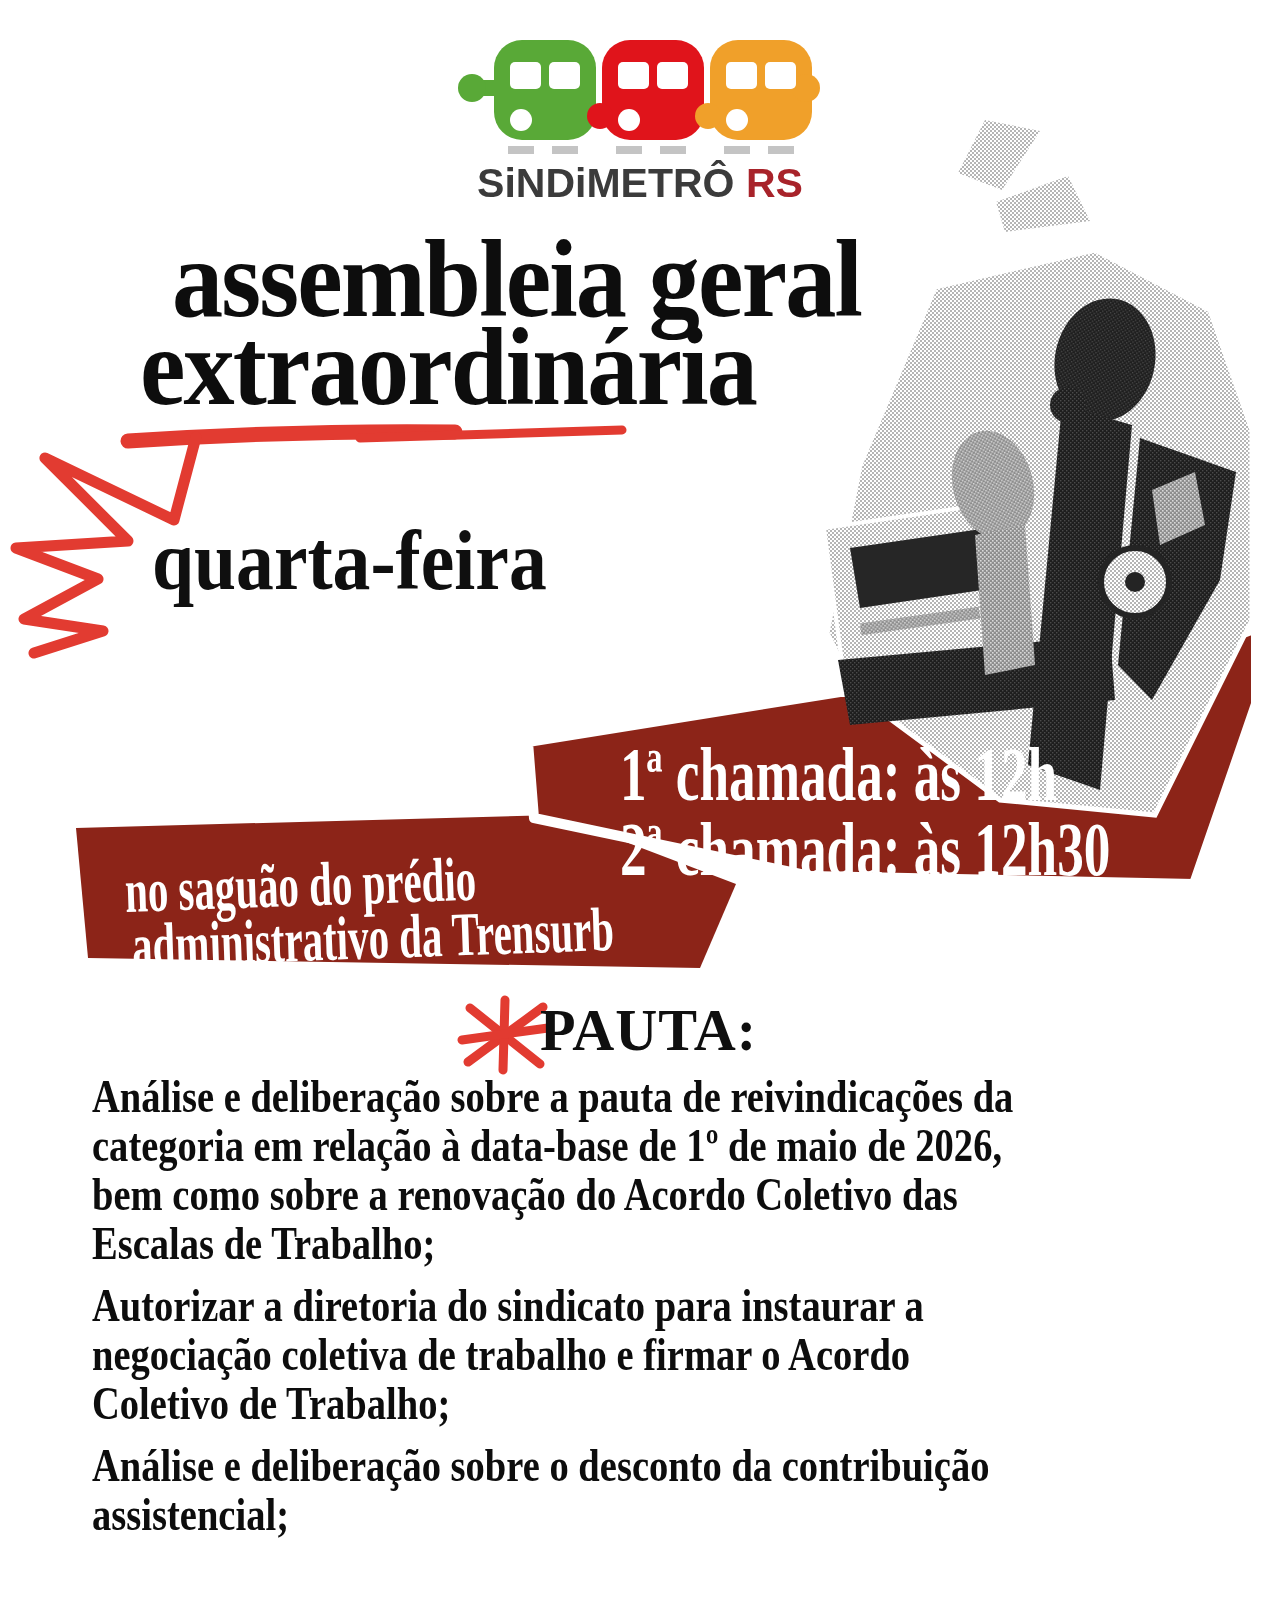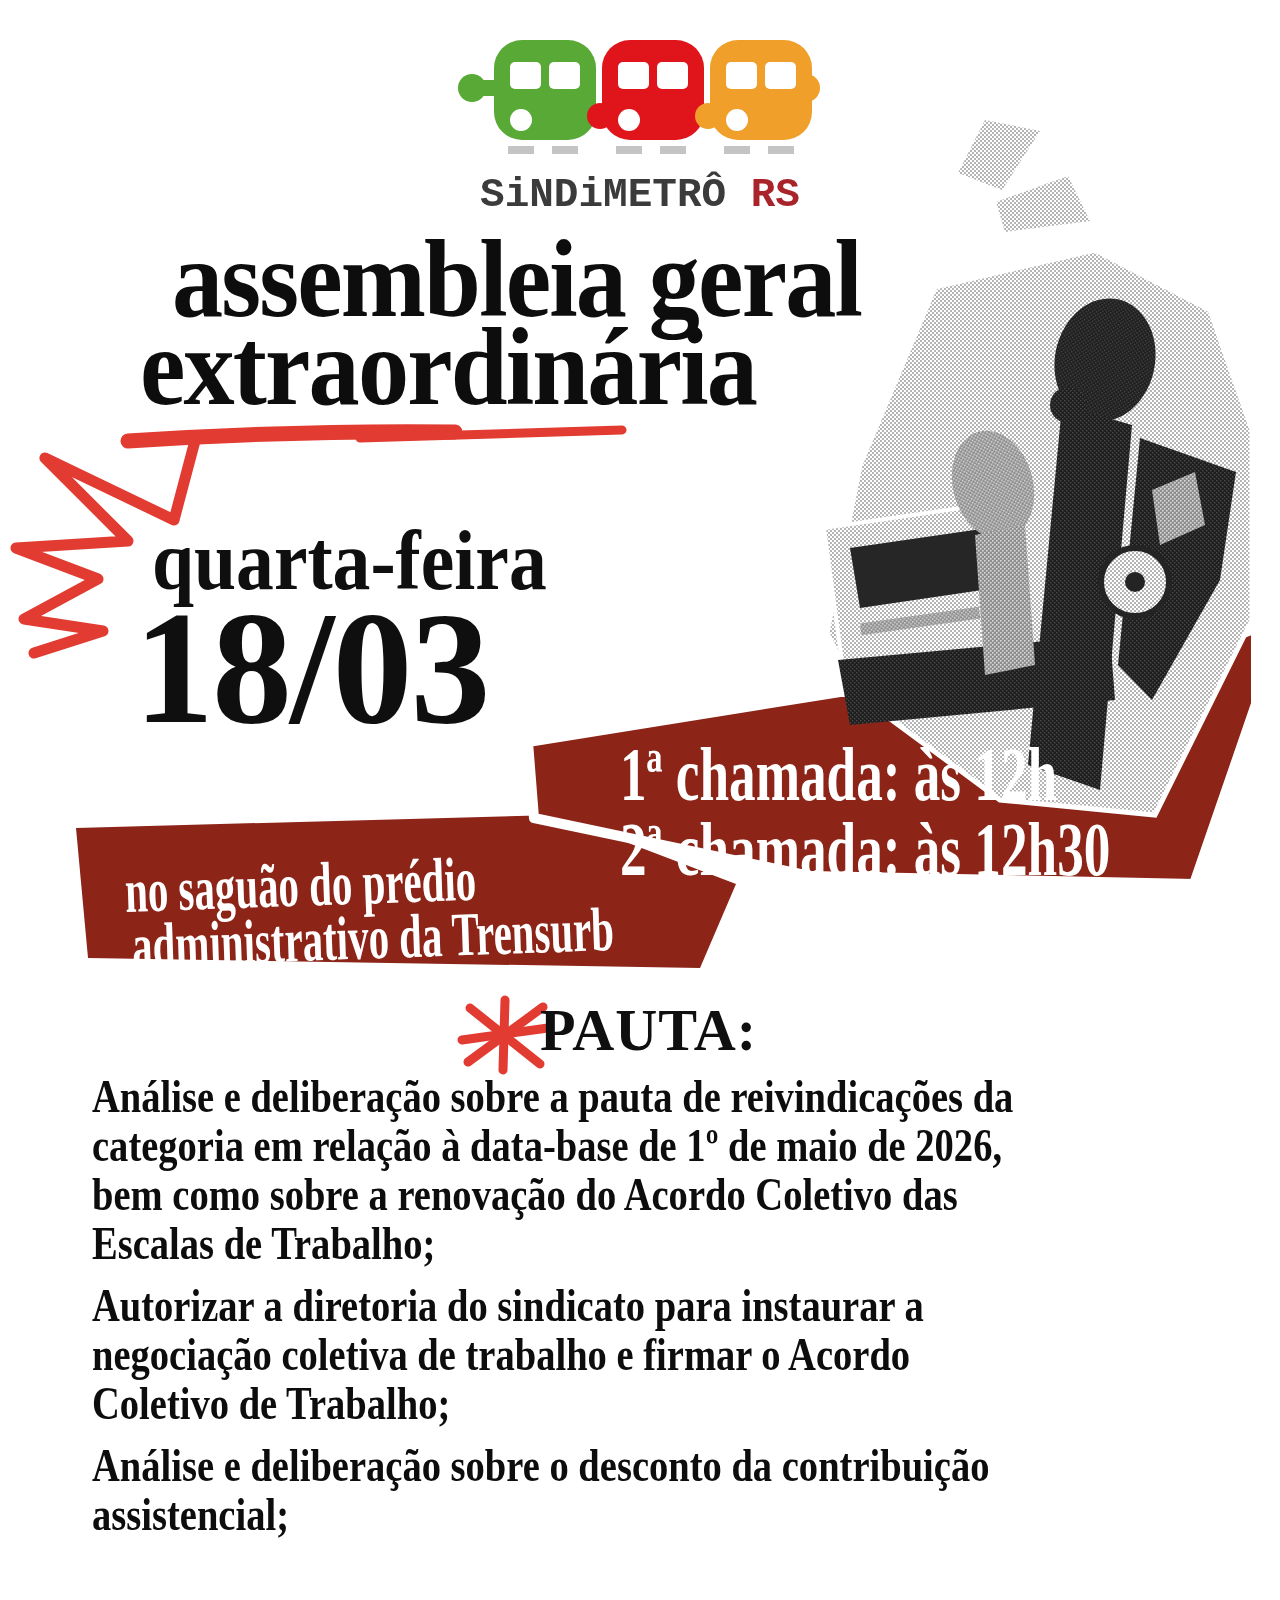--- a/index.html
+++ b/index.html
@@ -1,22 +1,22 @@
 <!DOCTYPE html>
 <html><head>
 <meta charset="utf-8">
 <style>
   html,body{margin:0;padding:0;background:#ffffff;}
   .poster{position:relative;width:1280px;height:1600px;background:#ffffff;overflow:hidden;
           font-family:"Liberation Serif", serif;color:#0f0f0f;}
   .abs{position:absolute;}
   svg{display:block;}
   
-  .logo-text{position:absolute;left:0;top:172px;width:1280px;text-align:center;
-             font-family:Liberation Mono, monospace;font-weight:bold;font-size:41px;
+  .logo-text{position:absolute;left:0;top:160px;width:1280px;text-align:center;
+             font-family:Liberation Sans, sans-serif;font-weight:bold;font-size:41px;
              letter-spacing:0px;color:#3b3b3b;z-index:5;}
   .logo-text .rs{color:#a8232a;}
   
   .headline-line{position:absolute;font-weight:bold;font-size:110px;line-height:1;
                  letter-spacing:-2px;transform:scaleX(.93);transform-origin:0 0;
                  white-space:nowrap;z-index:5;color:#0d0d0d;}
   .hl1{left:172px;top:224px;}
   .hl2{left:140px;top:312px;}
   
   .weekday{position:absolute;left:152px;top:519px;font-weight:bold;font-size:84px;line-height:1;
@@ -149,21 +149,20 @@
     <path d="M196,437 L174,520 L45,458 L128,541 L16,548 L98,579 L24,619 L103,631 L34,653" stroke-width="11"></path>
     <g stroke-width="9">
       <path d="M470,1008 L540,1064"></path>
       <path d="M543,1007 L468,1062"></path>
       <path d="M505,1000 L503,1070"></path>
       <path d="M462,1040 L548,1028"></path>
     </g>
   </svg>
 
   <div class="weekday">quarta-feira</div>
-  <div class="day">18/03</div>
 
   <div class="call call1">1ª chamada: às 12h</div>
   <div class="call call2">2ª chamada: às 12h30</div>
 
   <div class="location">
     <div>no saguão do prédio</div>
     <div class="loc2">administrativo da Trensurb</div>
   </div>
 
   <div class="pauta">PAUTA:</div>

